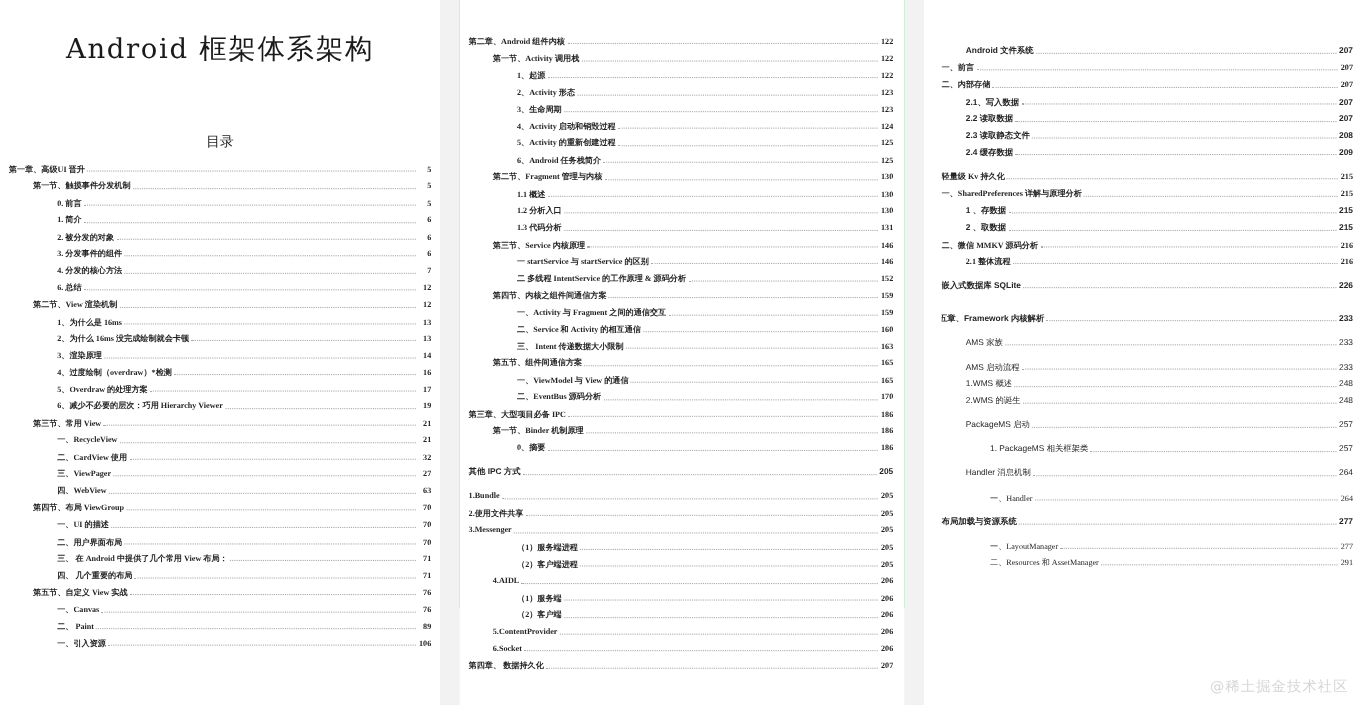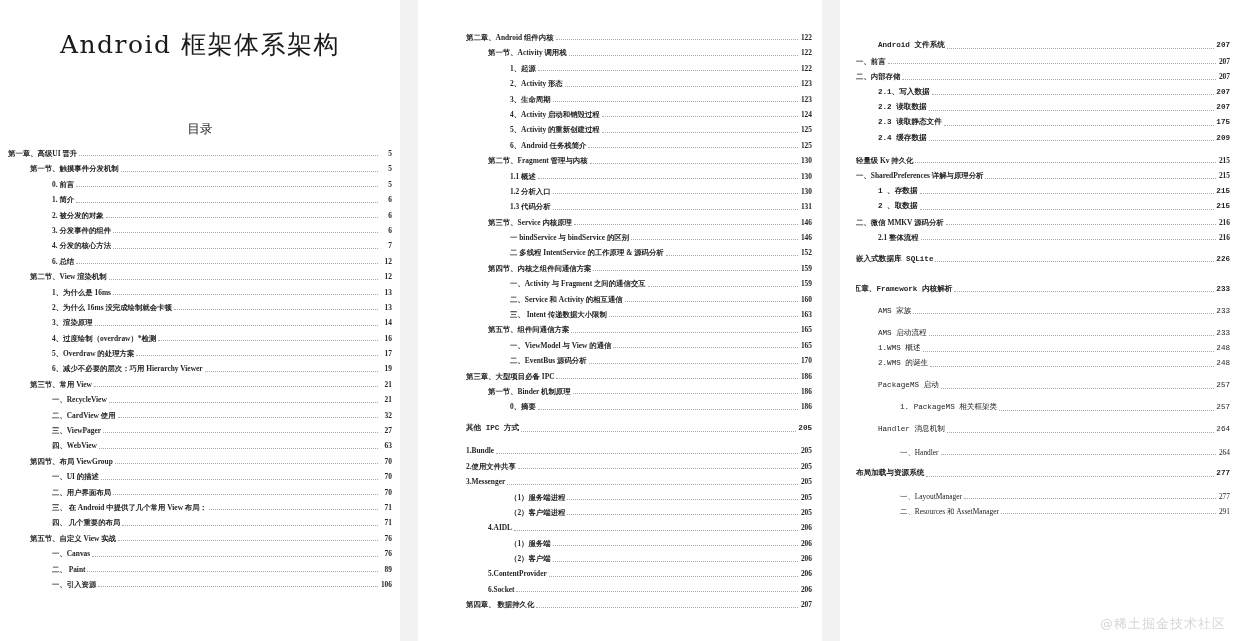--- a/index.html
+++ b/index.html
@@ -83,27 +83,27 @@
     min-width: 14px;
   }
   
   .lv0 .lbl { margin-left: 0px; }
   .lv1 .lbl { margin-left: 22px; }
   .lv2 .lbl { margin-left: 44px; }
 
   .bold .lbl, .bold .pg { font-weight: bold; }
 
   
-  .sans .lbl, .sans .pg { font-family: Liberation Mono, monospace; font-size: 7.6px; }
+  .sans .lbl, .sans .pg { font-family: Liberation Sans, sans-serif; font-size: 7.6px; }
 
   .tall { height: 22px; }
   .xtall { height: 30px; }
 
   
-  .page-2 .toc-list { padding: 0 10px 0 8px; margin-top: 28px; margin-left: 40px; }
+  .page-2 .toc-list { padding: 0 10px 0 8px; margin-top: 28px; }
   .page-3 .toc-list { padding: 0 10px 0 16px; margin-top: 30px; }
 
   .watermark {
     position: absolute;
     right: 14px;
     bottom: 8px;
     font-family: "DejaVu Sans", sans-serif;
     font-size: 13px;
     color: #d6d6d6;
     letter-spacing: 1px;
@@ -330,21 +330,21 @@
           <span class="lbl">1.3 代码分析</span>
           <span class="dots"></span>
           <span class="pg">131</span>
         </div>
         <div class="toc-row lv1 bold">
           <span class="lbl">第三节、Service 内核原理</span>
           <span class="dots"></span>
           <span class="pg">146</span>
         </div>
         <div class="toc-row lv2 bold">
-          <span class="lbl">一 bindService 与 bindService 的区别</span>
+          <span class="lbl">一 startService 与 startService 的区别</span>
           <span class="dots"></span>
           <span class="pg">146</span>
         </div>
         <div class="toc-row lv2 bold">
           <span class="lbl">二 多线程 IntentService 的工作原理 &amp; 源码分析</span>
           <span class="dots"></span>
           <span class="pg">152</span>
         </div>
         <div class="toc-row lv1 bold">
           <span class="lbl">第四节、内核之组件间通信方案</span>
@@ -484,21 +484,21 @@
           <span class="pg">207</span>
         </div>
         <div class="toc-row lv1 bold sans">
           <span class="lbl">2.2 读取数据</span>
           <span class="dots"></span>
           <span class="pg">207</span>
         </div>
         <div class="toc-row lv1 bold sans">
           <span class="lbl">2.3 读取静态文件</span>
           <span class="dots"></span>
-          <span class="pg">175</span>
+          <span class="pg">208</span>
         </div>
         <div class="toc-row lv1 bold sans">
           <span class="lbl">2.4 缓存数据</span>
           <span class="dots"></span>
           <span class="pg">209</span>
         </div>
         <div class="toc-row lv0 bold tall">
           <span class="lbl">轻量级 Kv 持久化</span>
           <span class="dots"></span>
           <span class="pg">215</span>

